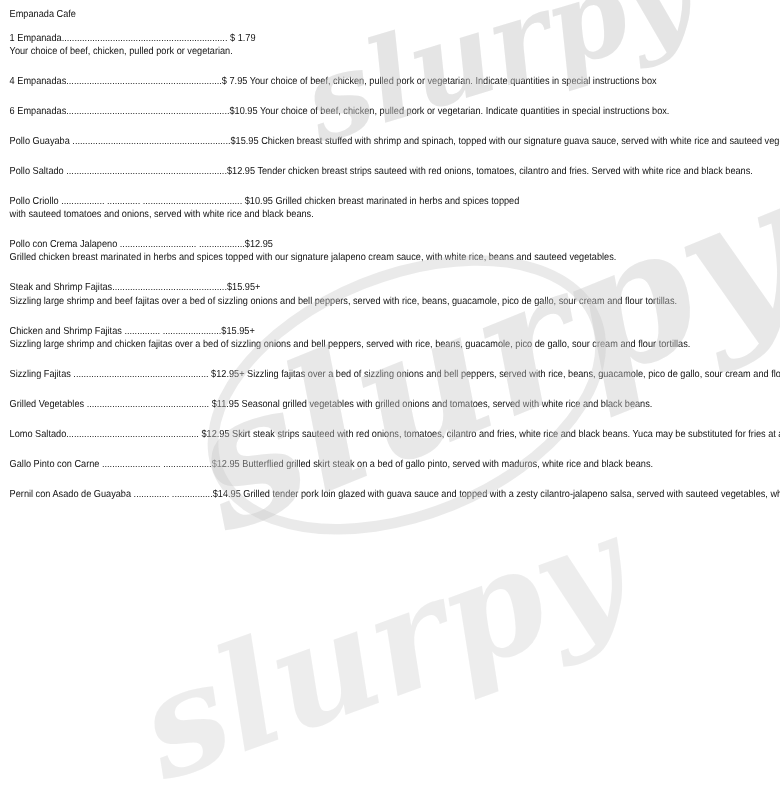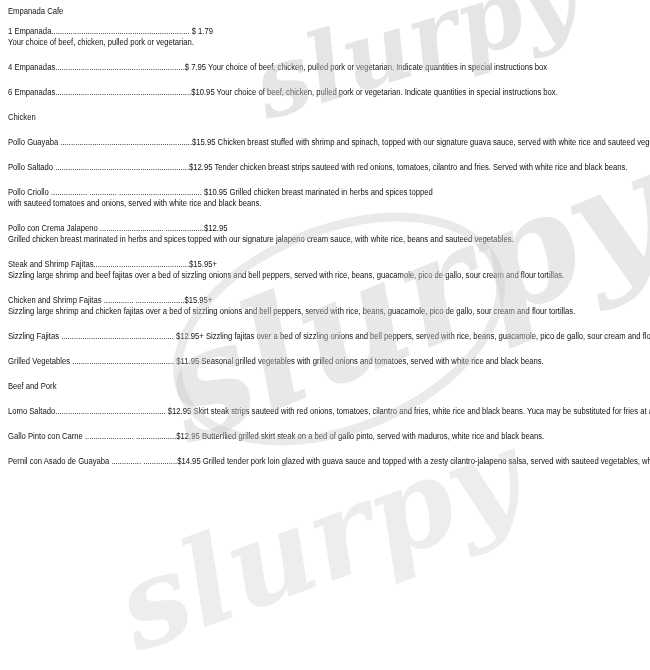--- a/index.html
+++ b/index.html
@@ -56,23 +56,20 @@
       <div class="block item">
         <div class="line">1 Empanada................................................................. $ 1.79</div>
         <div class="line">Your choice of beef, chicken, pulled pork or vegetarian.</div>
       </div>
       <div class="block item">
         <div class="line">4 Empanadas.............................................................$ 7.95   Your choice of beef, chicken, pulled pork or vegetarian. Indicate quantities in special instructions box</div>
       </div>
       <div class="block item">
         <div class="line">6 Empanadas................................................................$10.95    Your choice of beef, chicken, pulled pork or vegetarian. Indicate quantities in special instructions box.</div>
       </div>
-      <div class="block section">
-        <div class="line">Chicken</div>
-      </div>
       <div class="block item">
         <div class="line">Pollo Guayaba ..............................................................$15.95 Chicken breast stuffed with shrimp and spinach, topped with our signature guava sauce, served with white rice and sauteed vegetables. A must try!</div>
       </div>
       <div class="block item">
         <div class="line">Pollo Saltado ...............................................................$12.95 Tender chicken breast strips sauteed with red onions, tomatoes, cilantro and fries. Served with white rice and black beans.</div>
       </div>
       <div class="block item">
         <div class="line">Pollo Criollo ................. ............. ....................................... $10.95   Grilled chicken breast marinated in herbs and spices topped</div>
         <div class="line"> with sauteed tomatoes and onions, served with white rice and black beans.</div>
       </div>
@@ -87,23 +84,20 @@
       <div class="block item">
         <div class="line">Chicken and Shrimp Fajitas .............. .......................$15.95+</div>
         <div class="line">Sizzling large shrimp and chicken fajitas over a bed of sizzling onions and bell peppers, served with rice, beans, guacamole, pico de gallo, sour cream and flour tortillas.</div>
       </div>
       <div class="block item">
         <div class="line">Sizzling Fajitas ..................................................... $12.95+ Sizzling fajitas over a bed of sizzling onions and bell peppers, served with rice, beans, guacamole, pico de gallo, sour cream and flour tortillas.</div>
       </div>
       <div class="block item">
         <div class="line">Grilled Vegetables ................................................ $11.95 Seasonal grilled vegetables with grilled onions and tomatoes, served with white rice and black beans.</div>
       </div>
-      <div class="block section">
-        <div class="line">Beef and Pork</div>
-      </div>
       <div class="block item">
         <div class="line">Lomo Saltado.................................................... $12.95 Skirt steak strips sauteed with red onions, tomatoes, cilantro and fries, white rice and black beans. Yuca may be substituted for fries at an additional cost.</div>
       </div>
       <div class="block item">
         <div class="line">Gallo Pinto con Carne ....................... ...................$12.95   Butterflied grilled skirt steak on a bed of gallo pinto, served with maduros, white rice and black beans.</div>
       </div>
       <div class="block item">
         <div class="line">Pernil con Asado de Guayaba .............. ................$14.95 Grilled tender pork loin glazed with guava sauce and topped with a zesty cilantro-jalapeno salsa, served with sauteed vegetables, white rice and black beans.</div>
       </div>
     </div>

